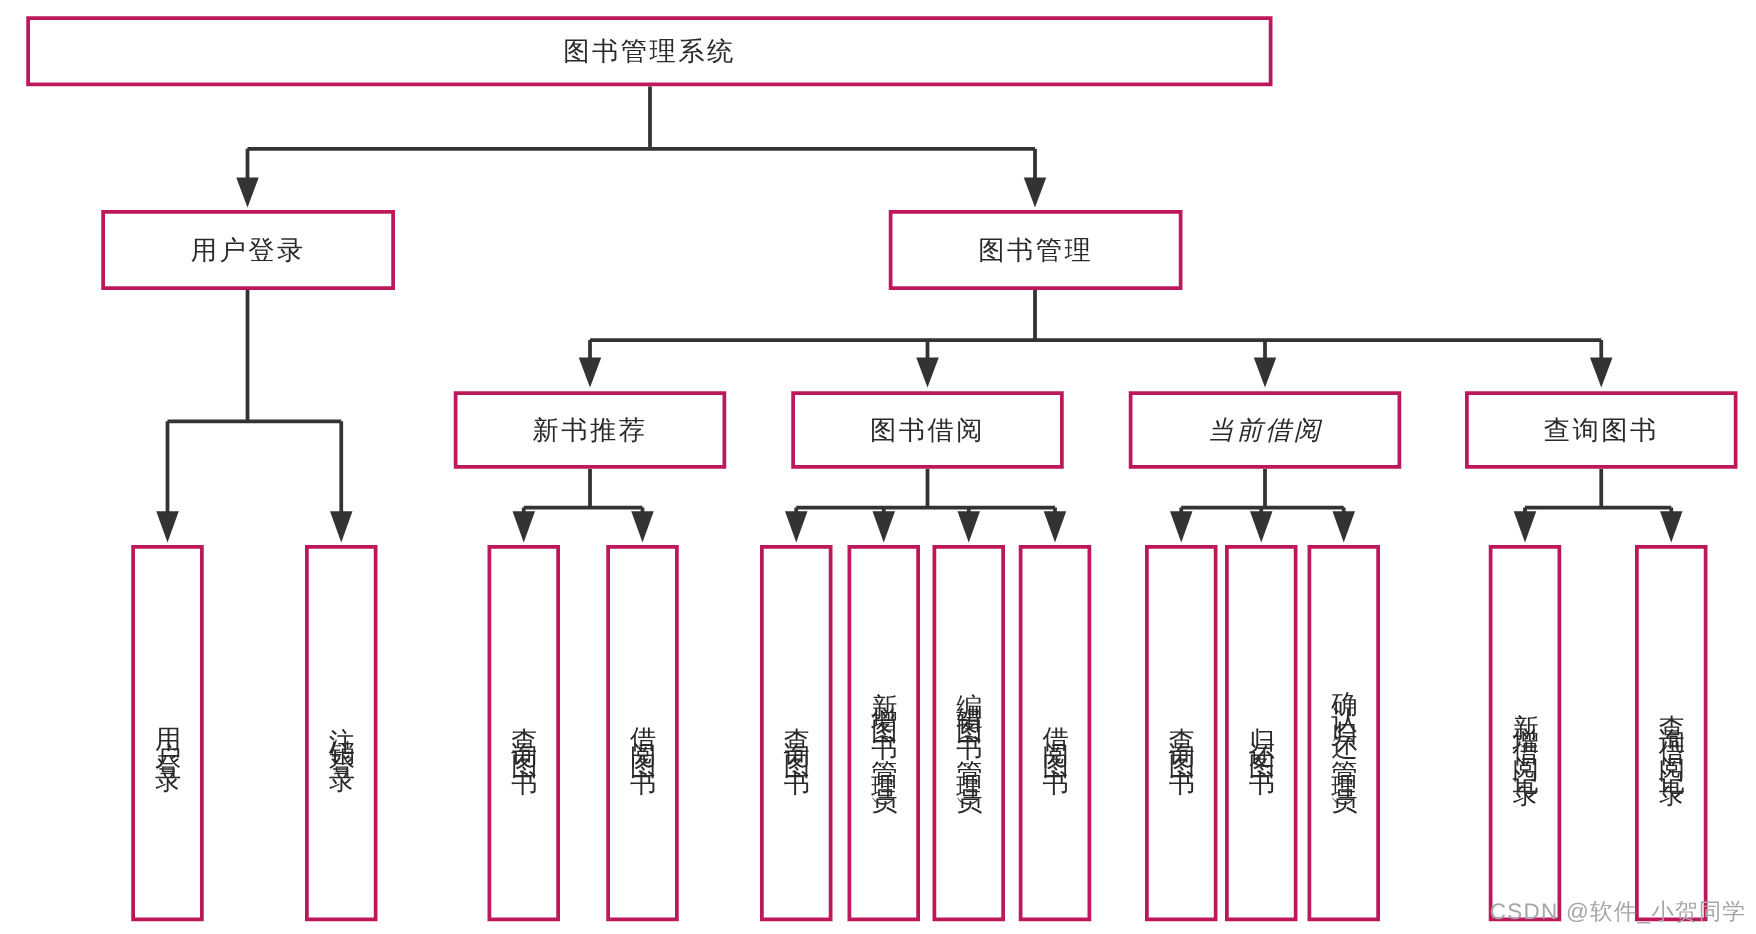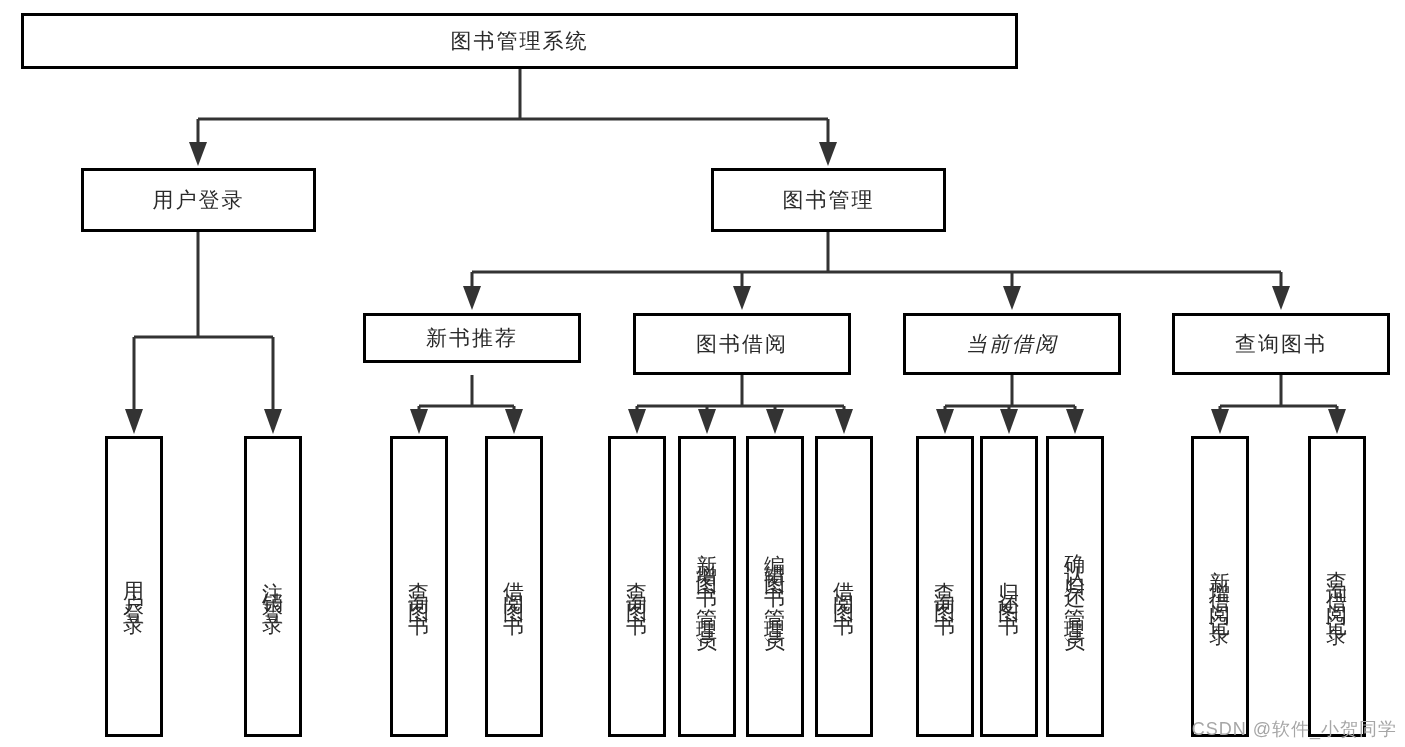--- a/index.html
+++ b/index.html
@@ -18,21 +18,21 @@
   .wires {
     position: absolute;
     left: 0;
     top: 0;
     z-index: 0;
   }
   .node {
     position: absolute;
     box-sizing: border-box;
     background: #ffffff;
-    border: 3px solid #000000;
+    border: 3px solid #be185d;
     display: flex;
     align-items: center;
     justify-content: center;
     color: #2a2a2a;
     z-index: 1;
   }
   .h-label {
     font-size: 21px;
     letter-spacing: 2px;
     white-space: nowrap;
@@ -106,21 +106,21 @@
     <span class="h-label">图书管理系统</span>
   </div>
 
   <div class="node" style="left:81px; top:168px; width:235px; height:64px;">
     <span class="h-label">用户登录</span>
   </div>
   <div class="node" style="left:711px; top:168px; width:235px; height:64px;">
     <span class="h-label">图书管理</span>
   </div>
 
-  <div class="node" style="left:363px; top:313px; width:218px; height:50px;">
+  <div class="node" style="left:363px; top:313px; width:218px; height:62px;">
     <span class="h-label">新书推荐</span>
   </div>
   <div class="node" style="left:633px; top:313px; width:218px; height:62px;justify-content:center;">
     <span class="h-label">图书借阅</span>
   </div>
   <div class="node" style="left:903px; top:313px; width:218px; height:62px;font-style:italic;">
     <span class="h-label">当前借阅</span>
   </div>
   <div class="node" style="left:1172px; top:313px; width:218px; height:62px;">
     <span class="h-label">查询图书</span>

